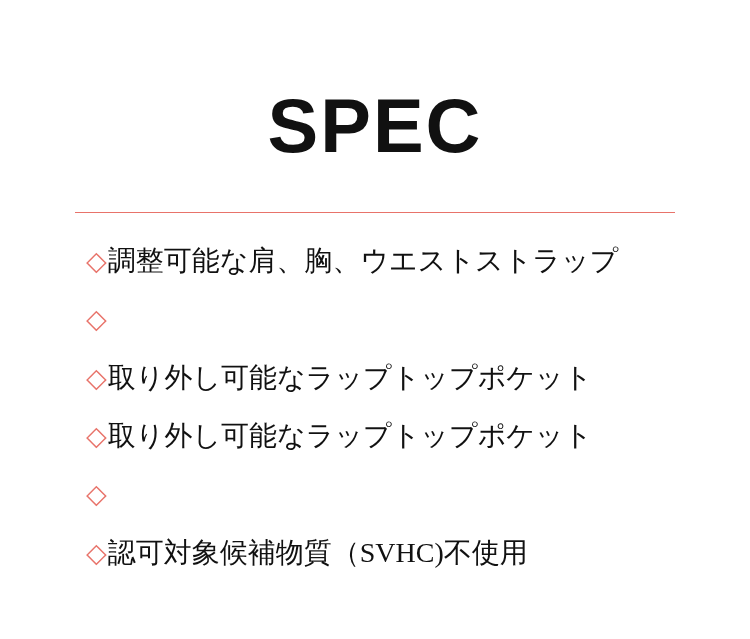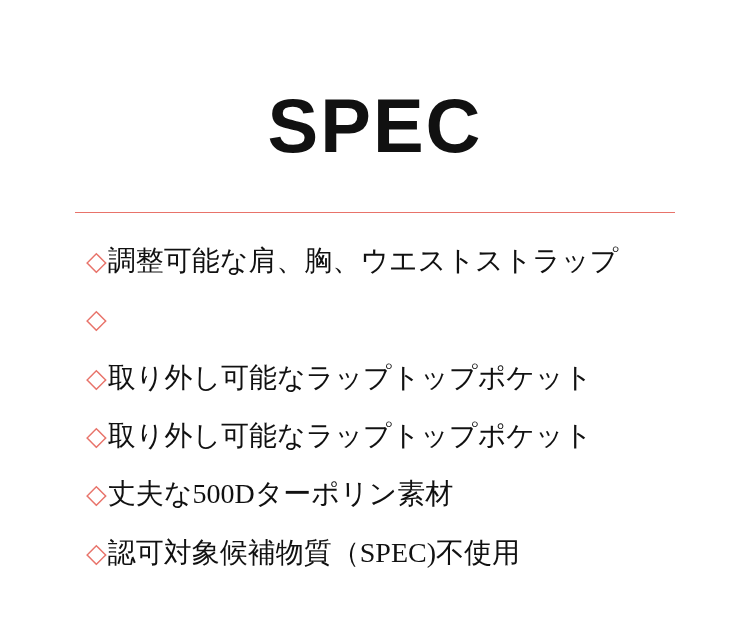--- a/index.html
+++ b/index.html
@@ -83,21 +83,20 @@
     <li class="spec-item">
       <span class="diamond">◇</span>
       <span class="spec-text">取り外し可能なラップトップポケット</span>
     </li>
     <li class="spec-item">
       <span class="diamond">◇</span>
       <span class="spec-text">取り外し可能なラップトップポケット</span>
     </li>
     <li class="spec-item">
       <span class="diamond">◇</span>
-      <span class="spec-text">丈夫な500Dターポリン素材</span>
     </li>
     <li class="spec-item">
       <span class="diamond">◇</span>
-      <span class="spec-text">認可対象候補物質（SPEC)不使用</span>
+      <span class="spec-text">認可対象候補物質（SVHC)不使用</span>
     </li>
   </ul>
 
 </div>
 
 </body></html>

